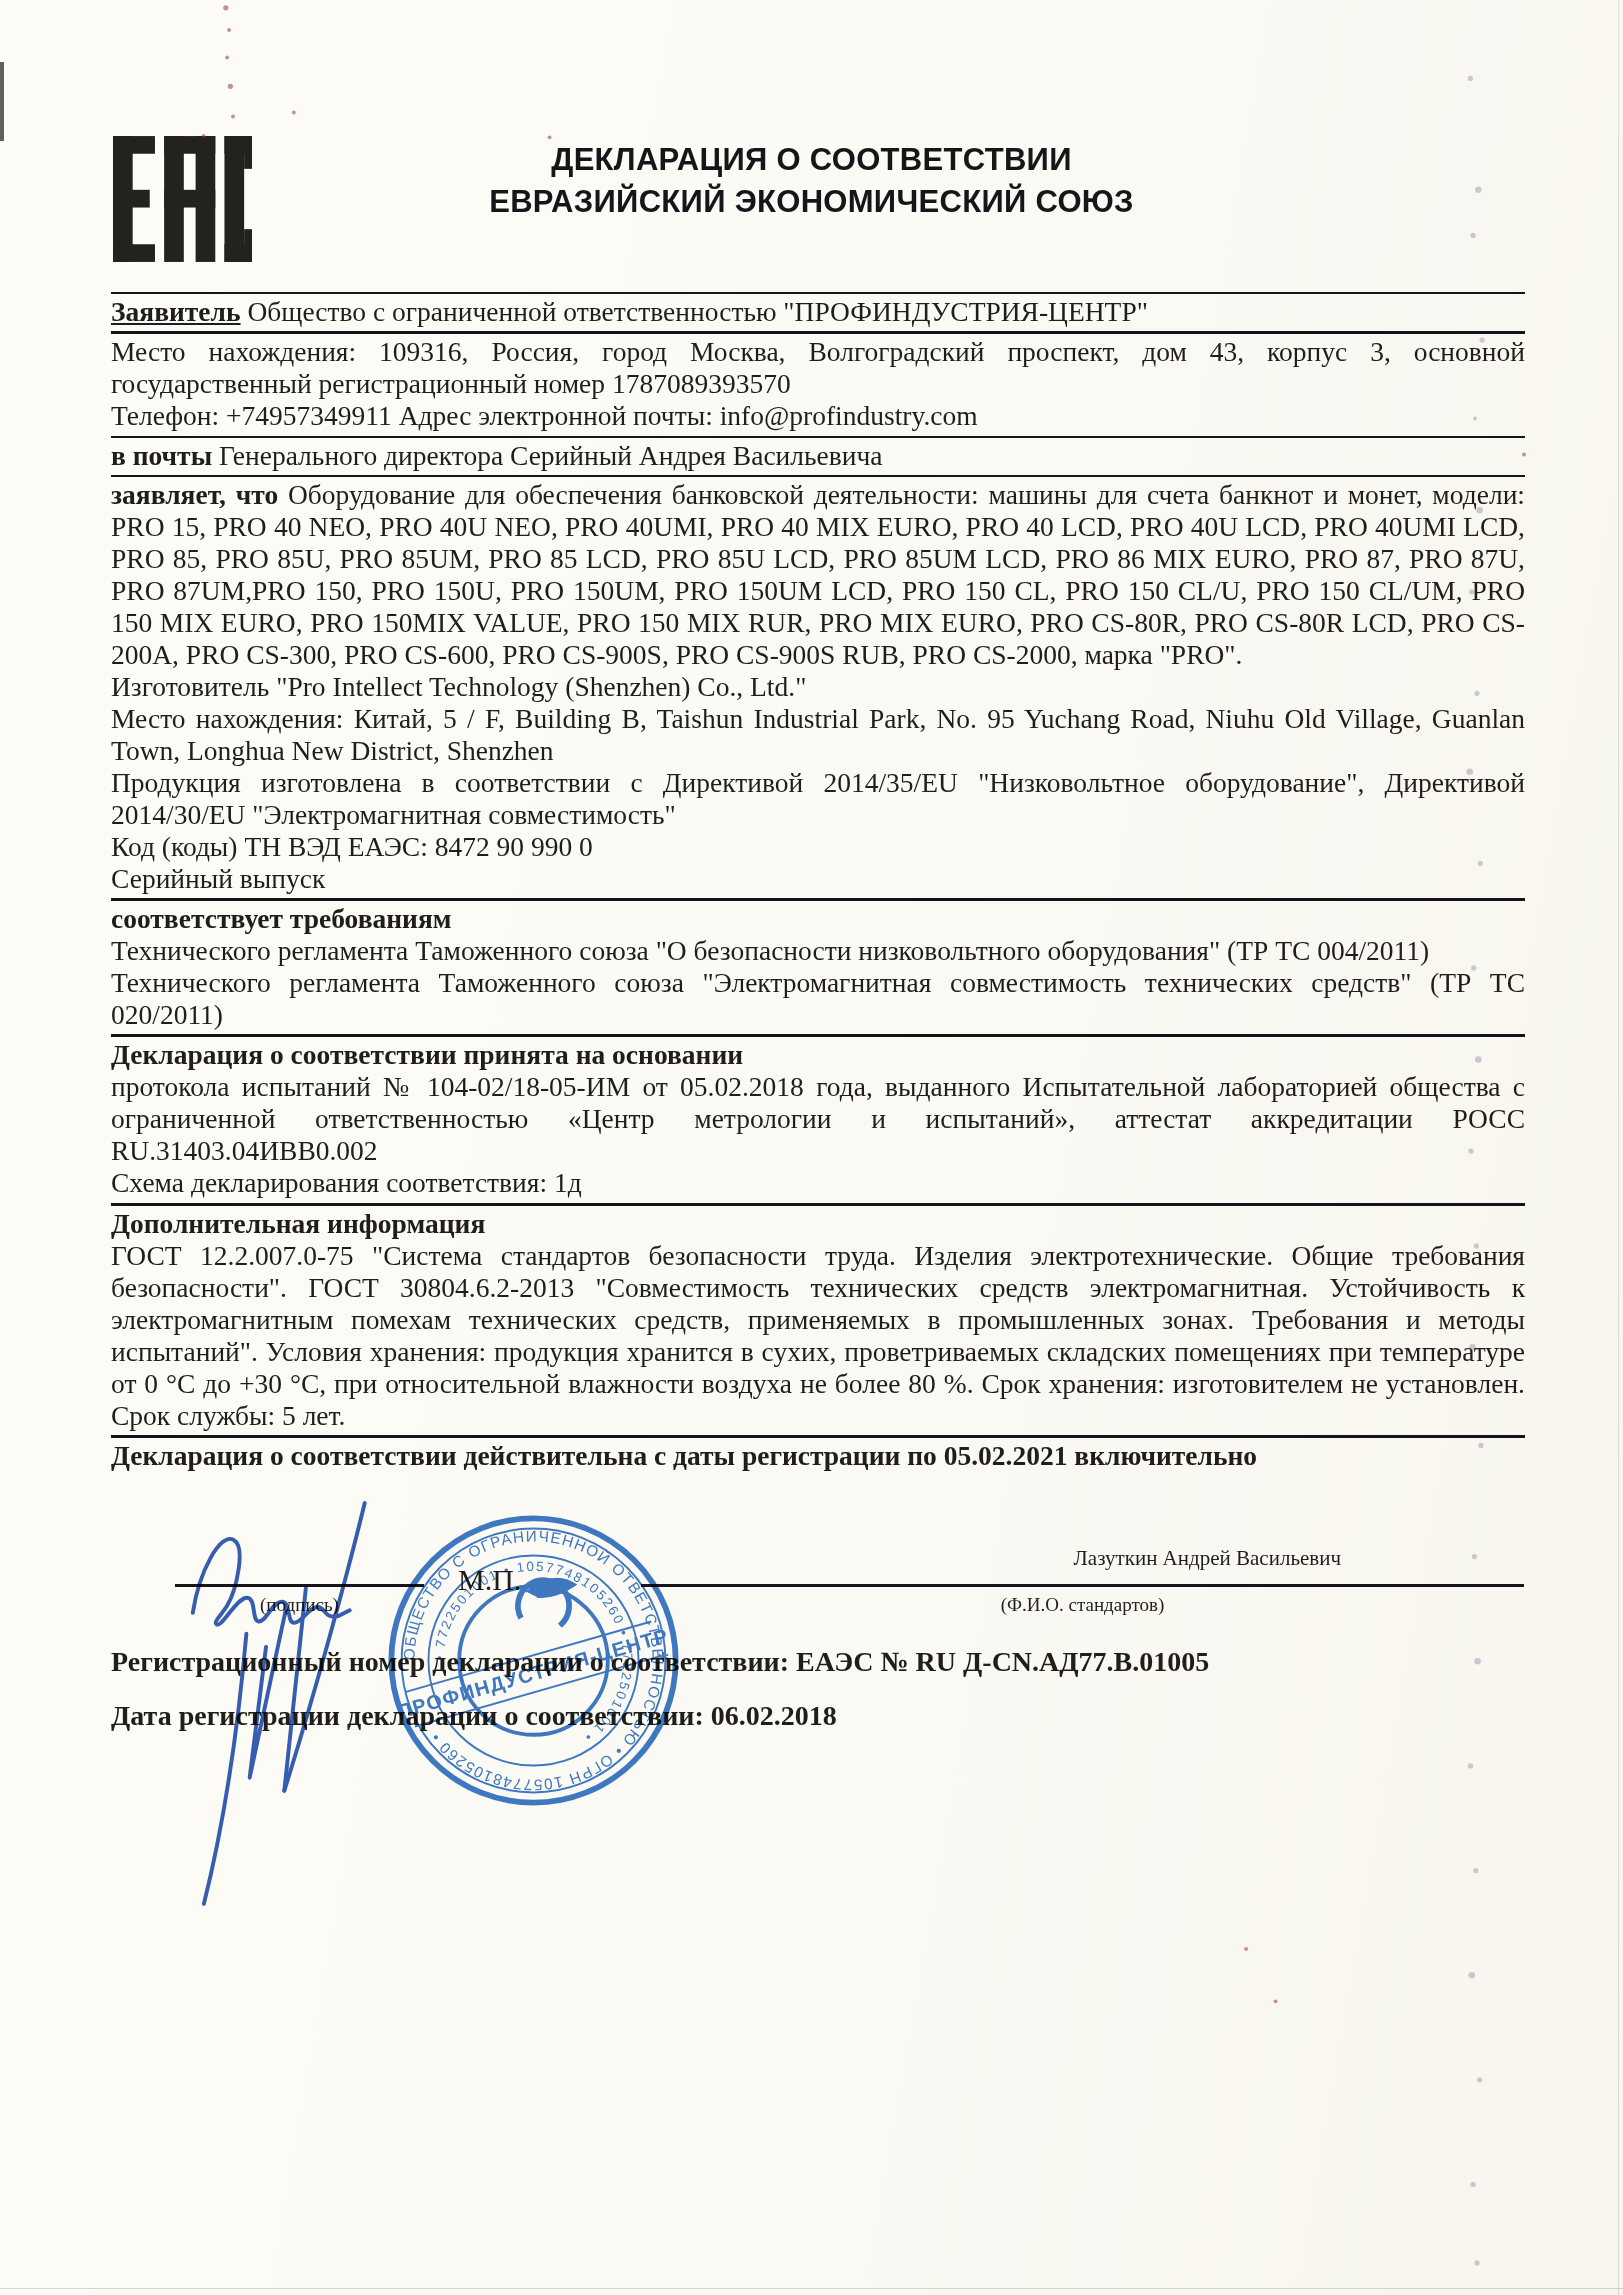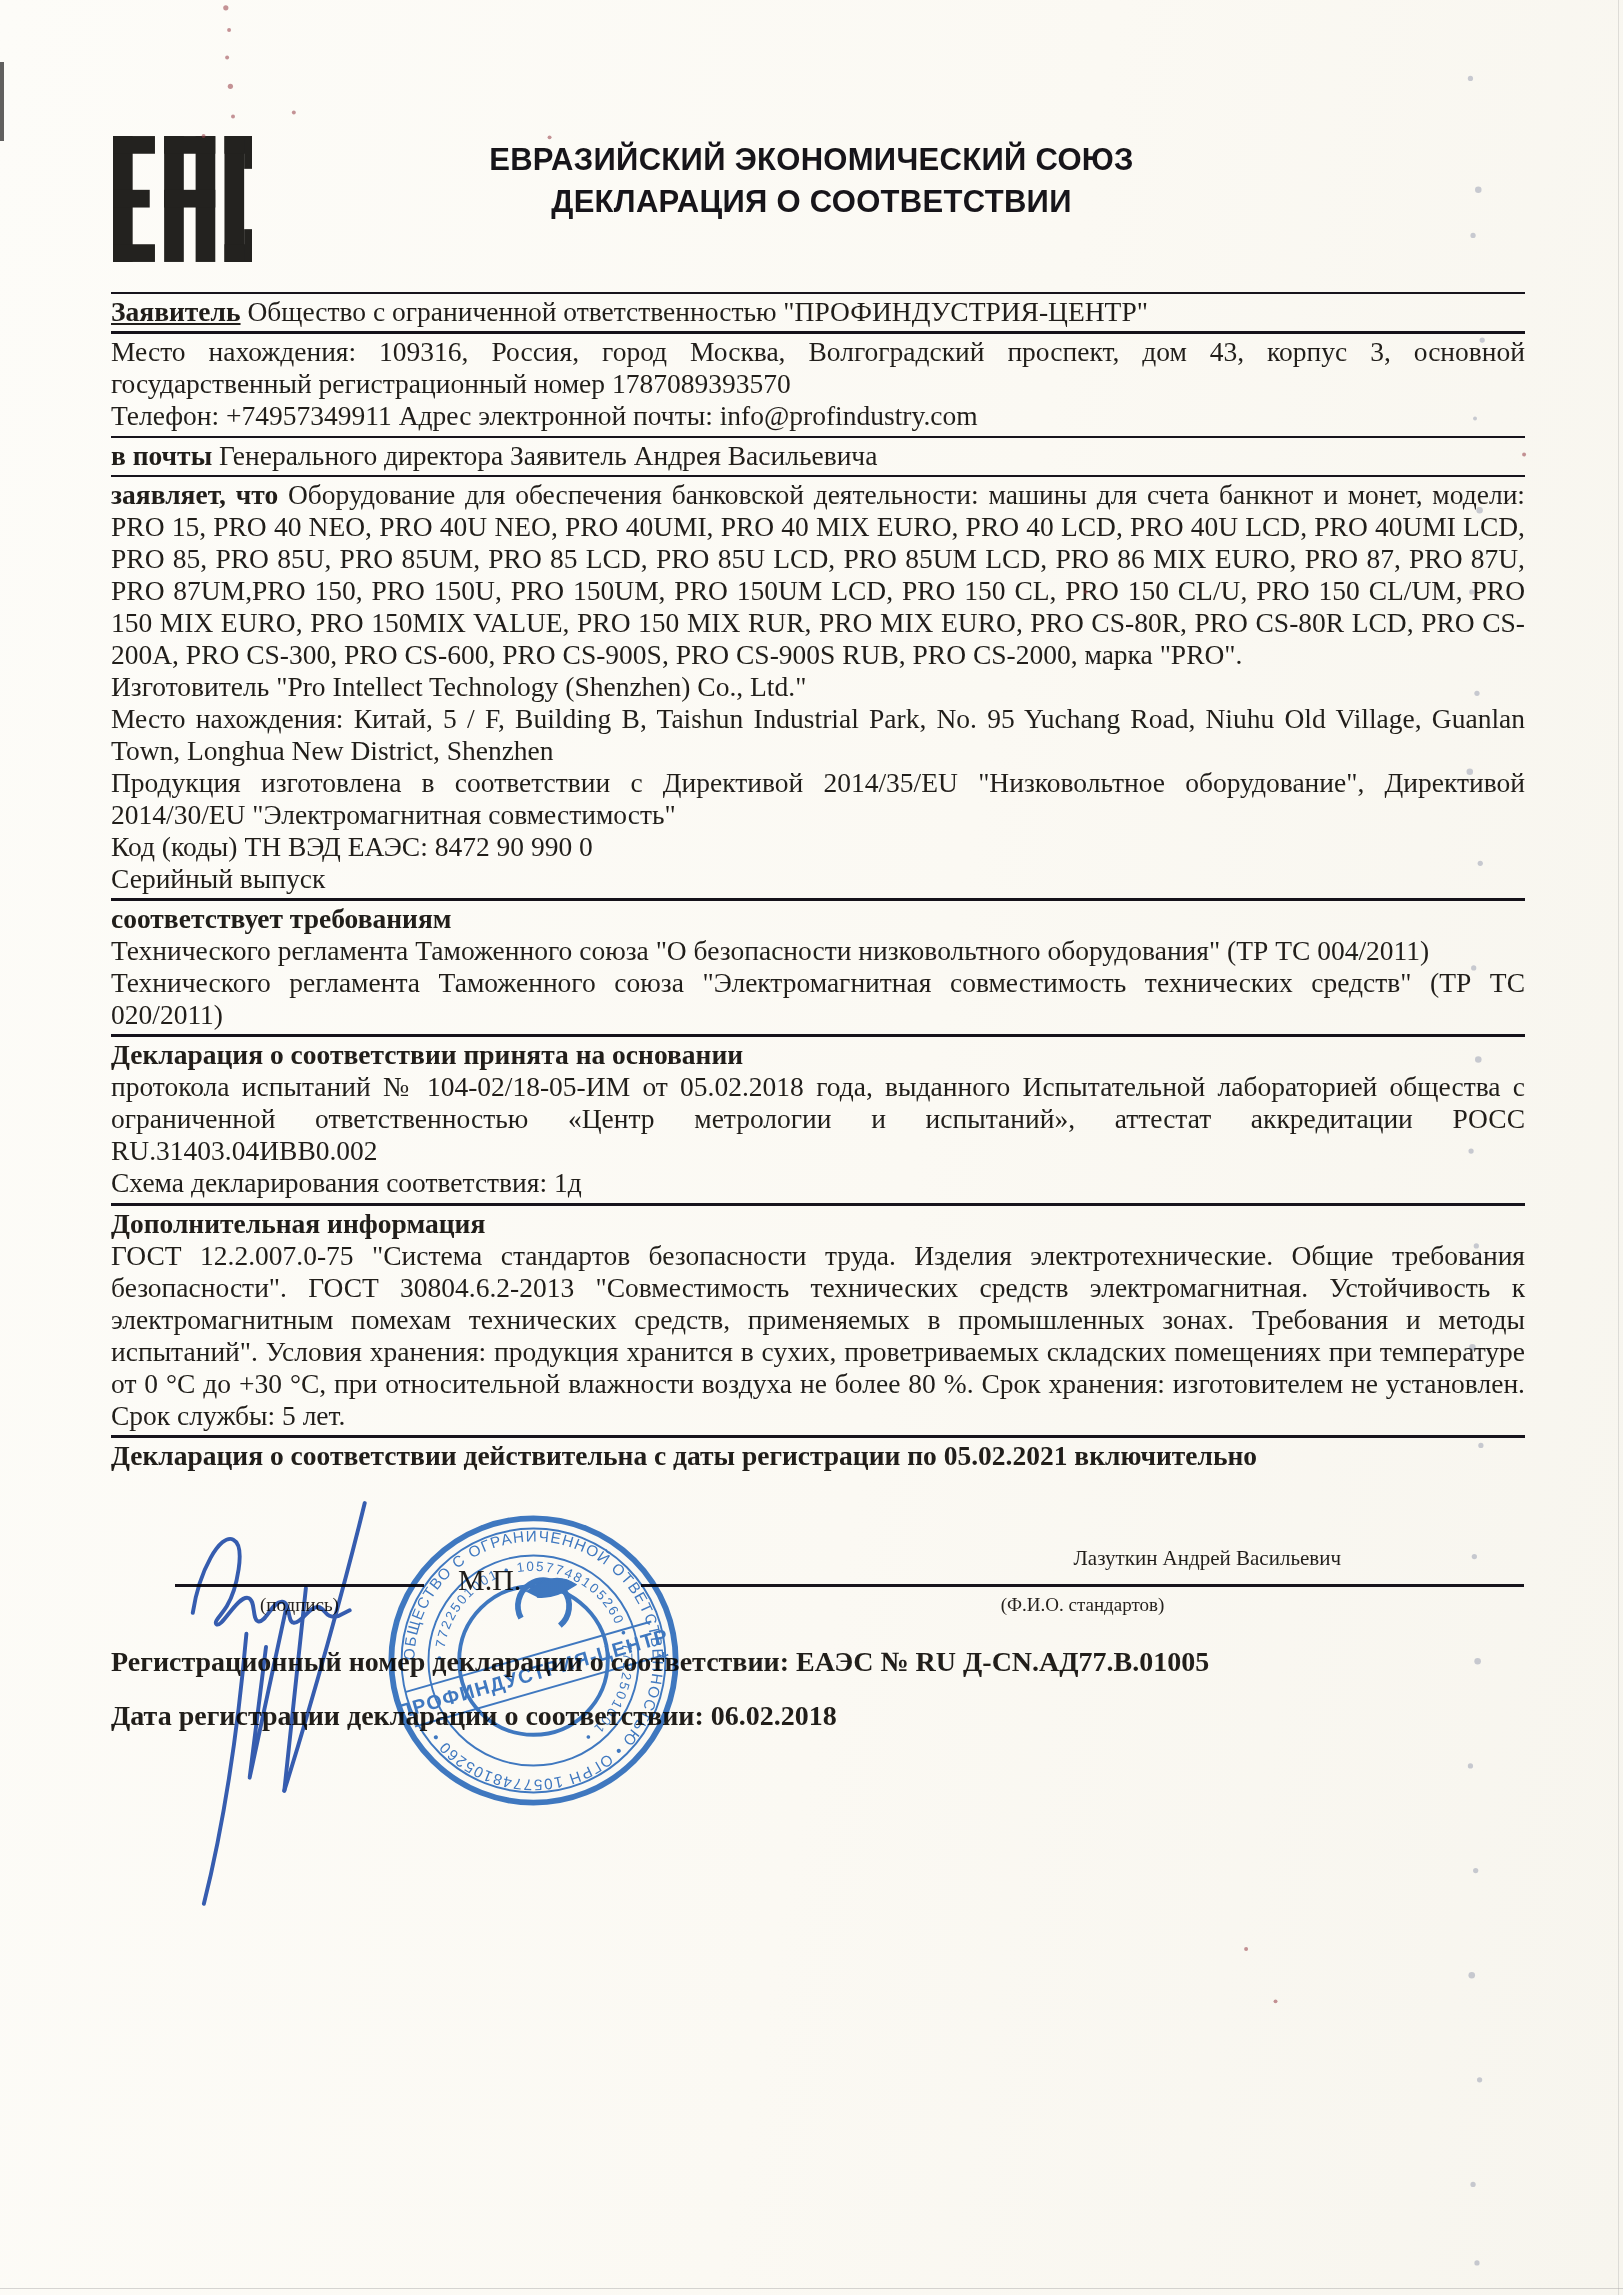--- a/index.html
+++ b/index.html
@@ -64,39 +64,39 @@
 
       <rect x="170" y="0" width="30" height="192"></rect>
       <rect x="170" y="0" width="42" height="27"></rect>
       <rect x="200" y="0" width="12" height="50"></rect>
       <rect x="170" y="165" width="42" height="27"></rect>
       <rect x="200" y="142" width="12" height="50"></rect>
     </g>
   </svg>
 
   <div class="doc-title">
+    <div>ДЕКЛАРАЦИЯ О СООТВЕТСТВИИ</div>
     <div>ЕВРАЗИЙСКИЙ ЭКОНОМИЧЕСКИЙ СОЮЗ</div>
-    <div>ДЕКЛАРАЦИЯ О СООТВЕТСТВИИ</div>
   </div>
 
   <div class="content">
 
     <div class="row bt3 bb6">
       <p><b class="ul">Заявитель</b>
          <span>Общество с ограниченной ответственностью "ПРОФИНДУСТРИЯ-ЦЕНТР"</span></p>
     </div>
 
     <div class="row bb4">
       <p class="just">Место нахождения: 109316, Россия, город Москва, Волгоградский проспект, дом 43, корпус 3, основной государственный регистрационный номер 1787089393570</p>
       <p>Телефон: +74957349911 Адрес электронной почты: info@profindustry.com</p>
     </div>
 
     <div class="row bb4">
       <p><b>в почты</b>
-         <span>Генерального директора Заявитель Андрея Васильевича</span></p>
+         <span>Генерального директора Серийный Андрея Васильевича</span></p>
     </div>
 
     <div class="row bb6">
       <p class="just"><b>заявляет, что</b>
          <span>Оборудование для обеспечения банковской деятельности: машины для счета банкнот и монет, модели: PRO 15, PRO 40 NEO, PRO 40U NEO, PRO 40UMI, PRO 40 MIX EURO, PRO 40 LCD, PRO 40U LCD, PRO 40UMI LCD, PRO 85, PRO 85U, PRO 85UM, PRO 85 LCD, PRO 85U LCD, PRO 85UM LCD, PRO 86 MIX EURO, PRO 87, PRO 87U, PRO 87UM,PRO 150, PRO 150U, PRO 150UM, PRO 150UM LCD, PRO 150 CL, PRO 150 CL/U, PRO 150 CL/UM, PRO 150 MIX EURO, PRO 150MIX VALUE, PRO 150 MIX RUR, PRO MIX EURO, PRO CS-80R, PRO CS-80R LCD, PRO CS-200A, PRO CS-300, PRO CS-600, PRO CS-900S, PRO CS-900S RUB, PRO CS-2000, марка "PRO".</span></p>
       <p>Изготовитель "Pro Intellect Technology (Shenzhen) Co., Ltd."</p>
       <p class="just">Место нахождения: Китай, 5 / F, Building B, Taishun Industrial Park, No. 95 Yuchang Road, Niuhu Old Village, Guanlan Town, Longhua New District, Shenzhen</p>
       <p class="just">Продукция изготовлена в соответствии с Директивой 2014/35/EU "Низковольтное оборудование", Директивой 2014/30/EU  "Электромагнитная совместимость"</p>
       <p>Код (коды) ТН ВЭД ЕАЭС: 8472 90 990 0</p>
       <p>Серийный выпуск</p>

